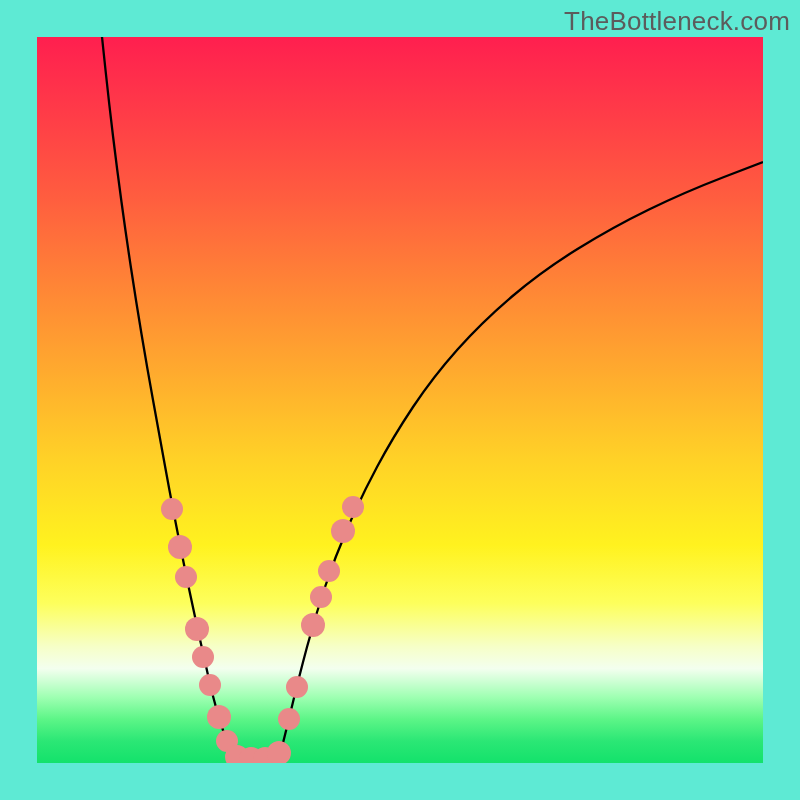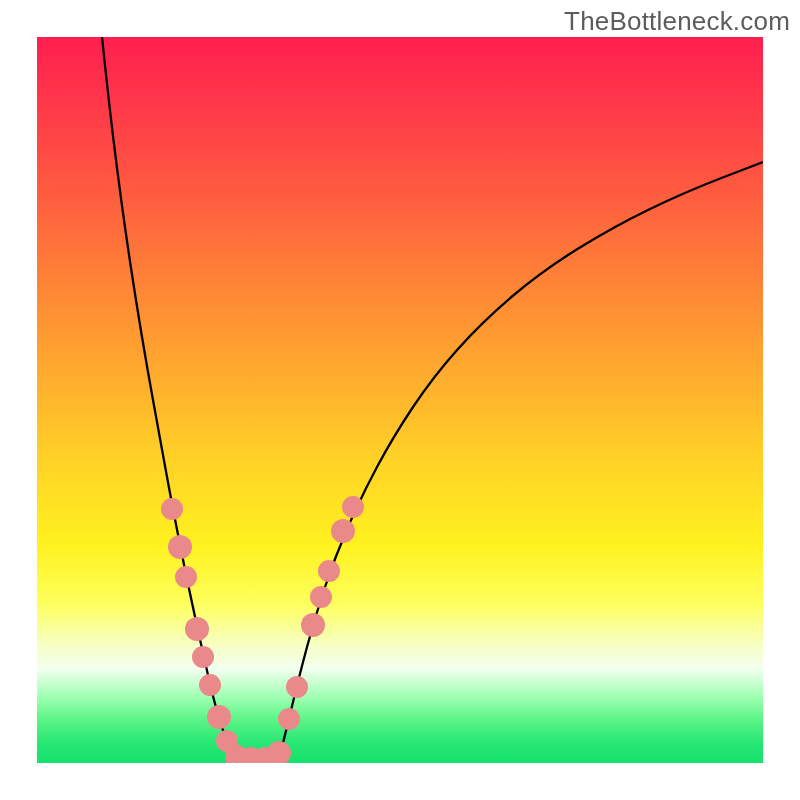--- a/index.html
+++ b/index.html
@@ -10,21 +10,21 @@
     overflow: hidden;
     background: #000;
     font-family: Arial, Helvetica, sans-serif;
   }
   .frame {
     position: absolute;
     left: 0;
     top: 0;
     width: 800px;
     height: 800px;
-    background: #ffffff;
+    background: #5eead4;
   }
   .plot {
     position: absolute;
     left: 37px;
     top: 37px;
     width: 726px;
     height: 726px;
     background: linear-gradient(to bottom,
       #ff1f4f 0%,
       #ff3a48 10%,

